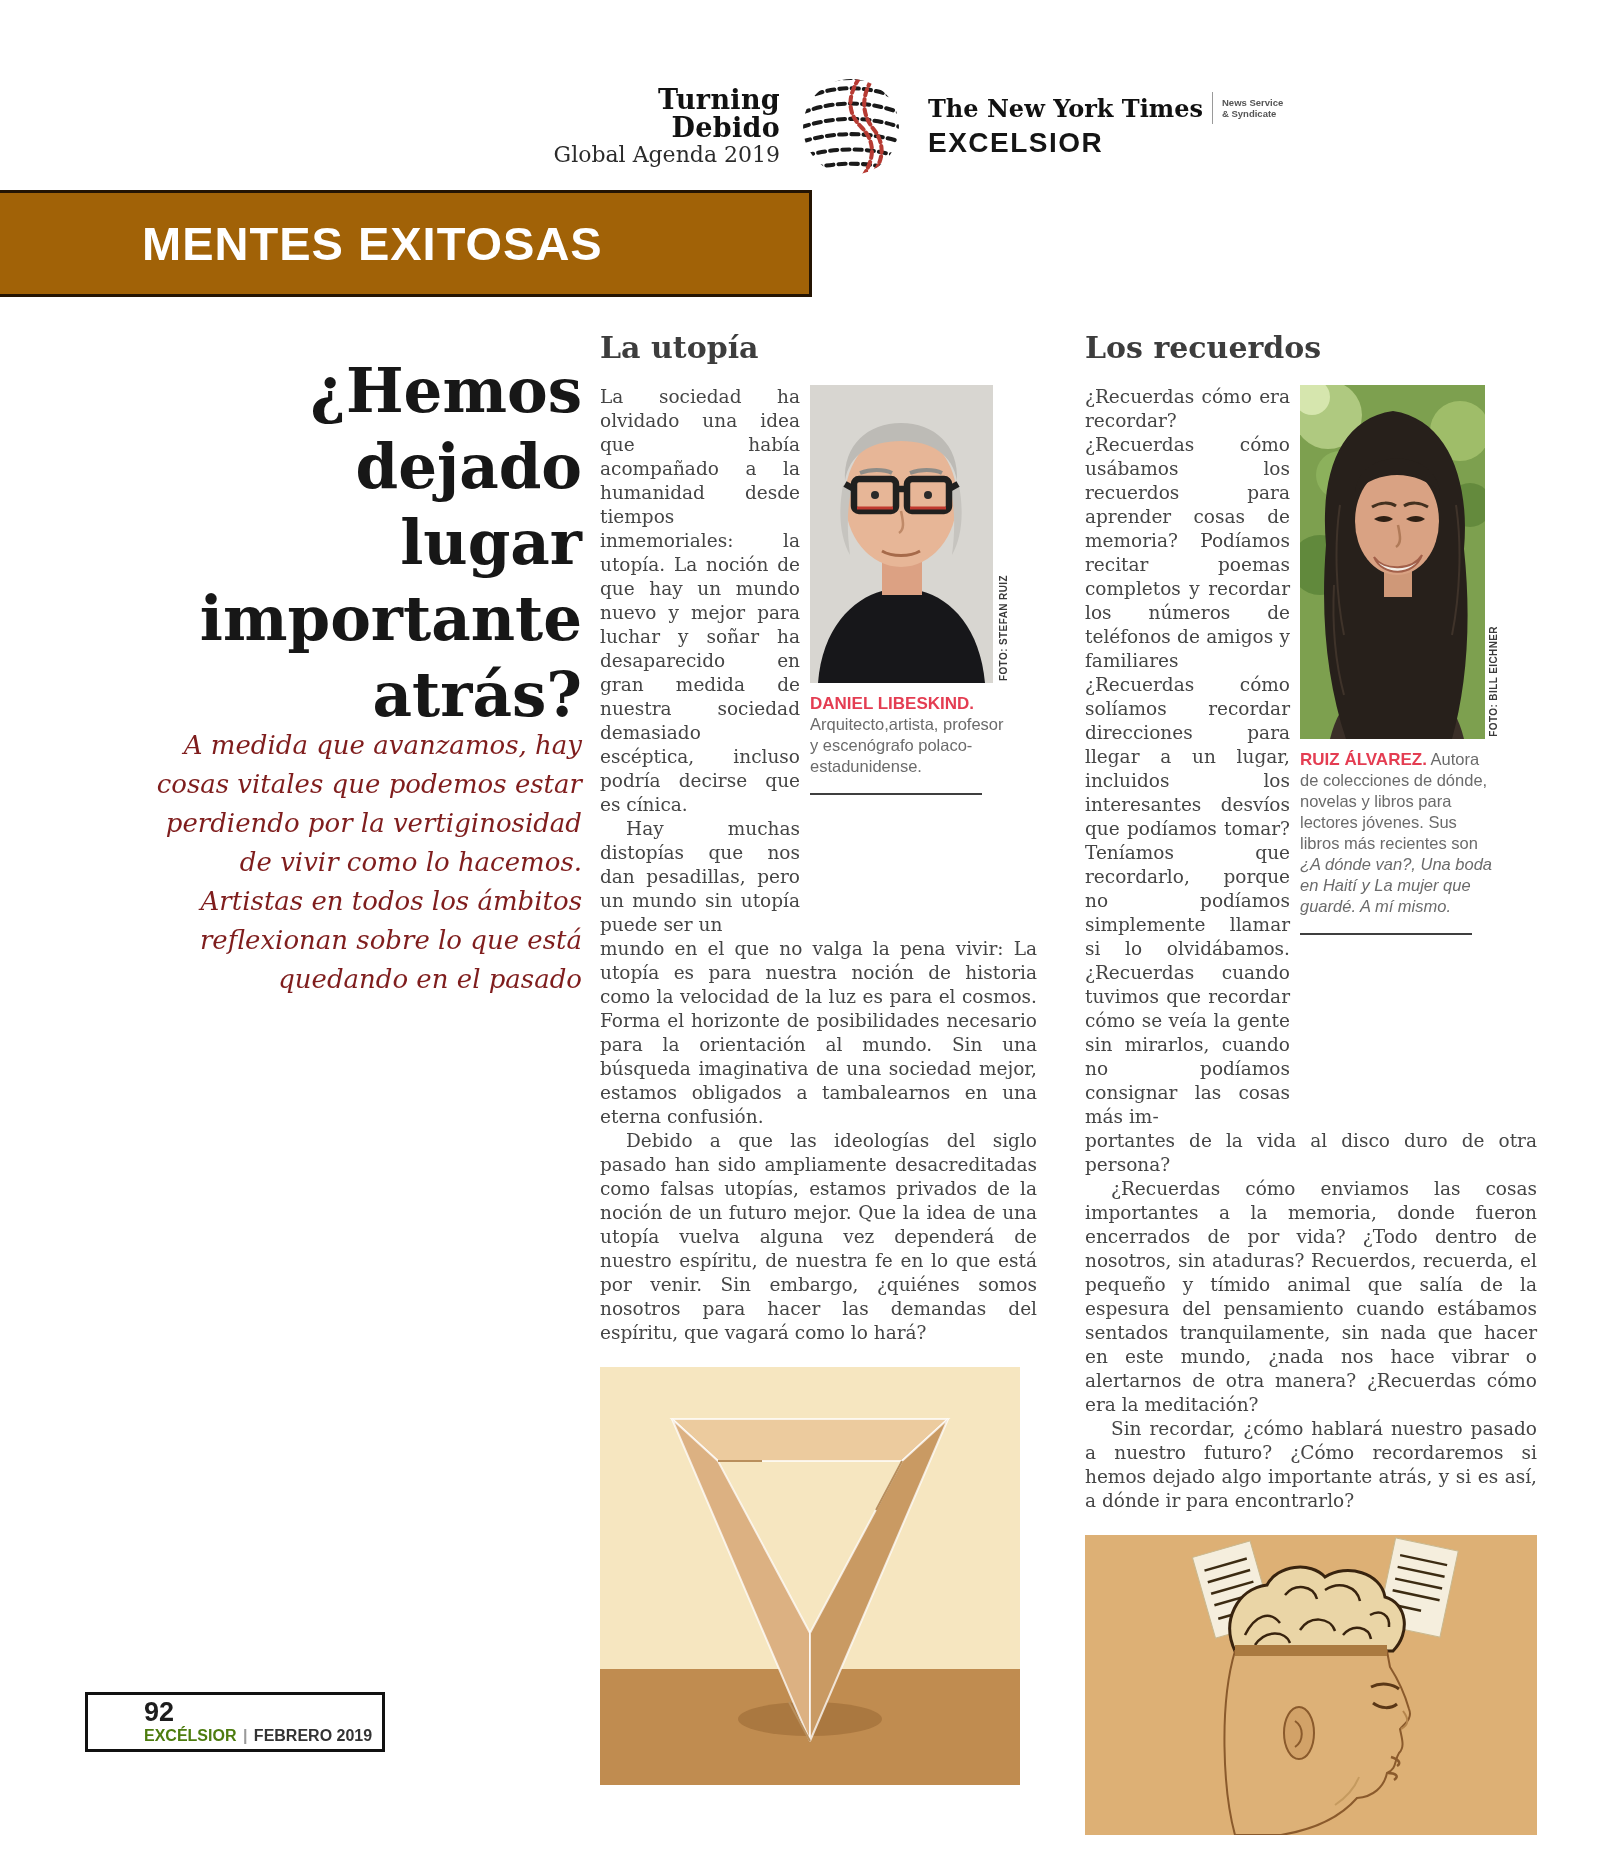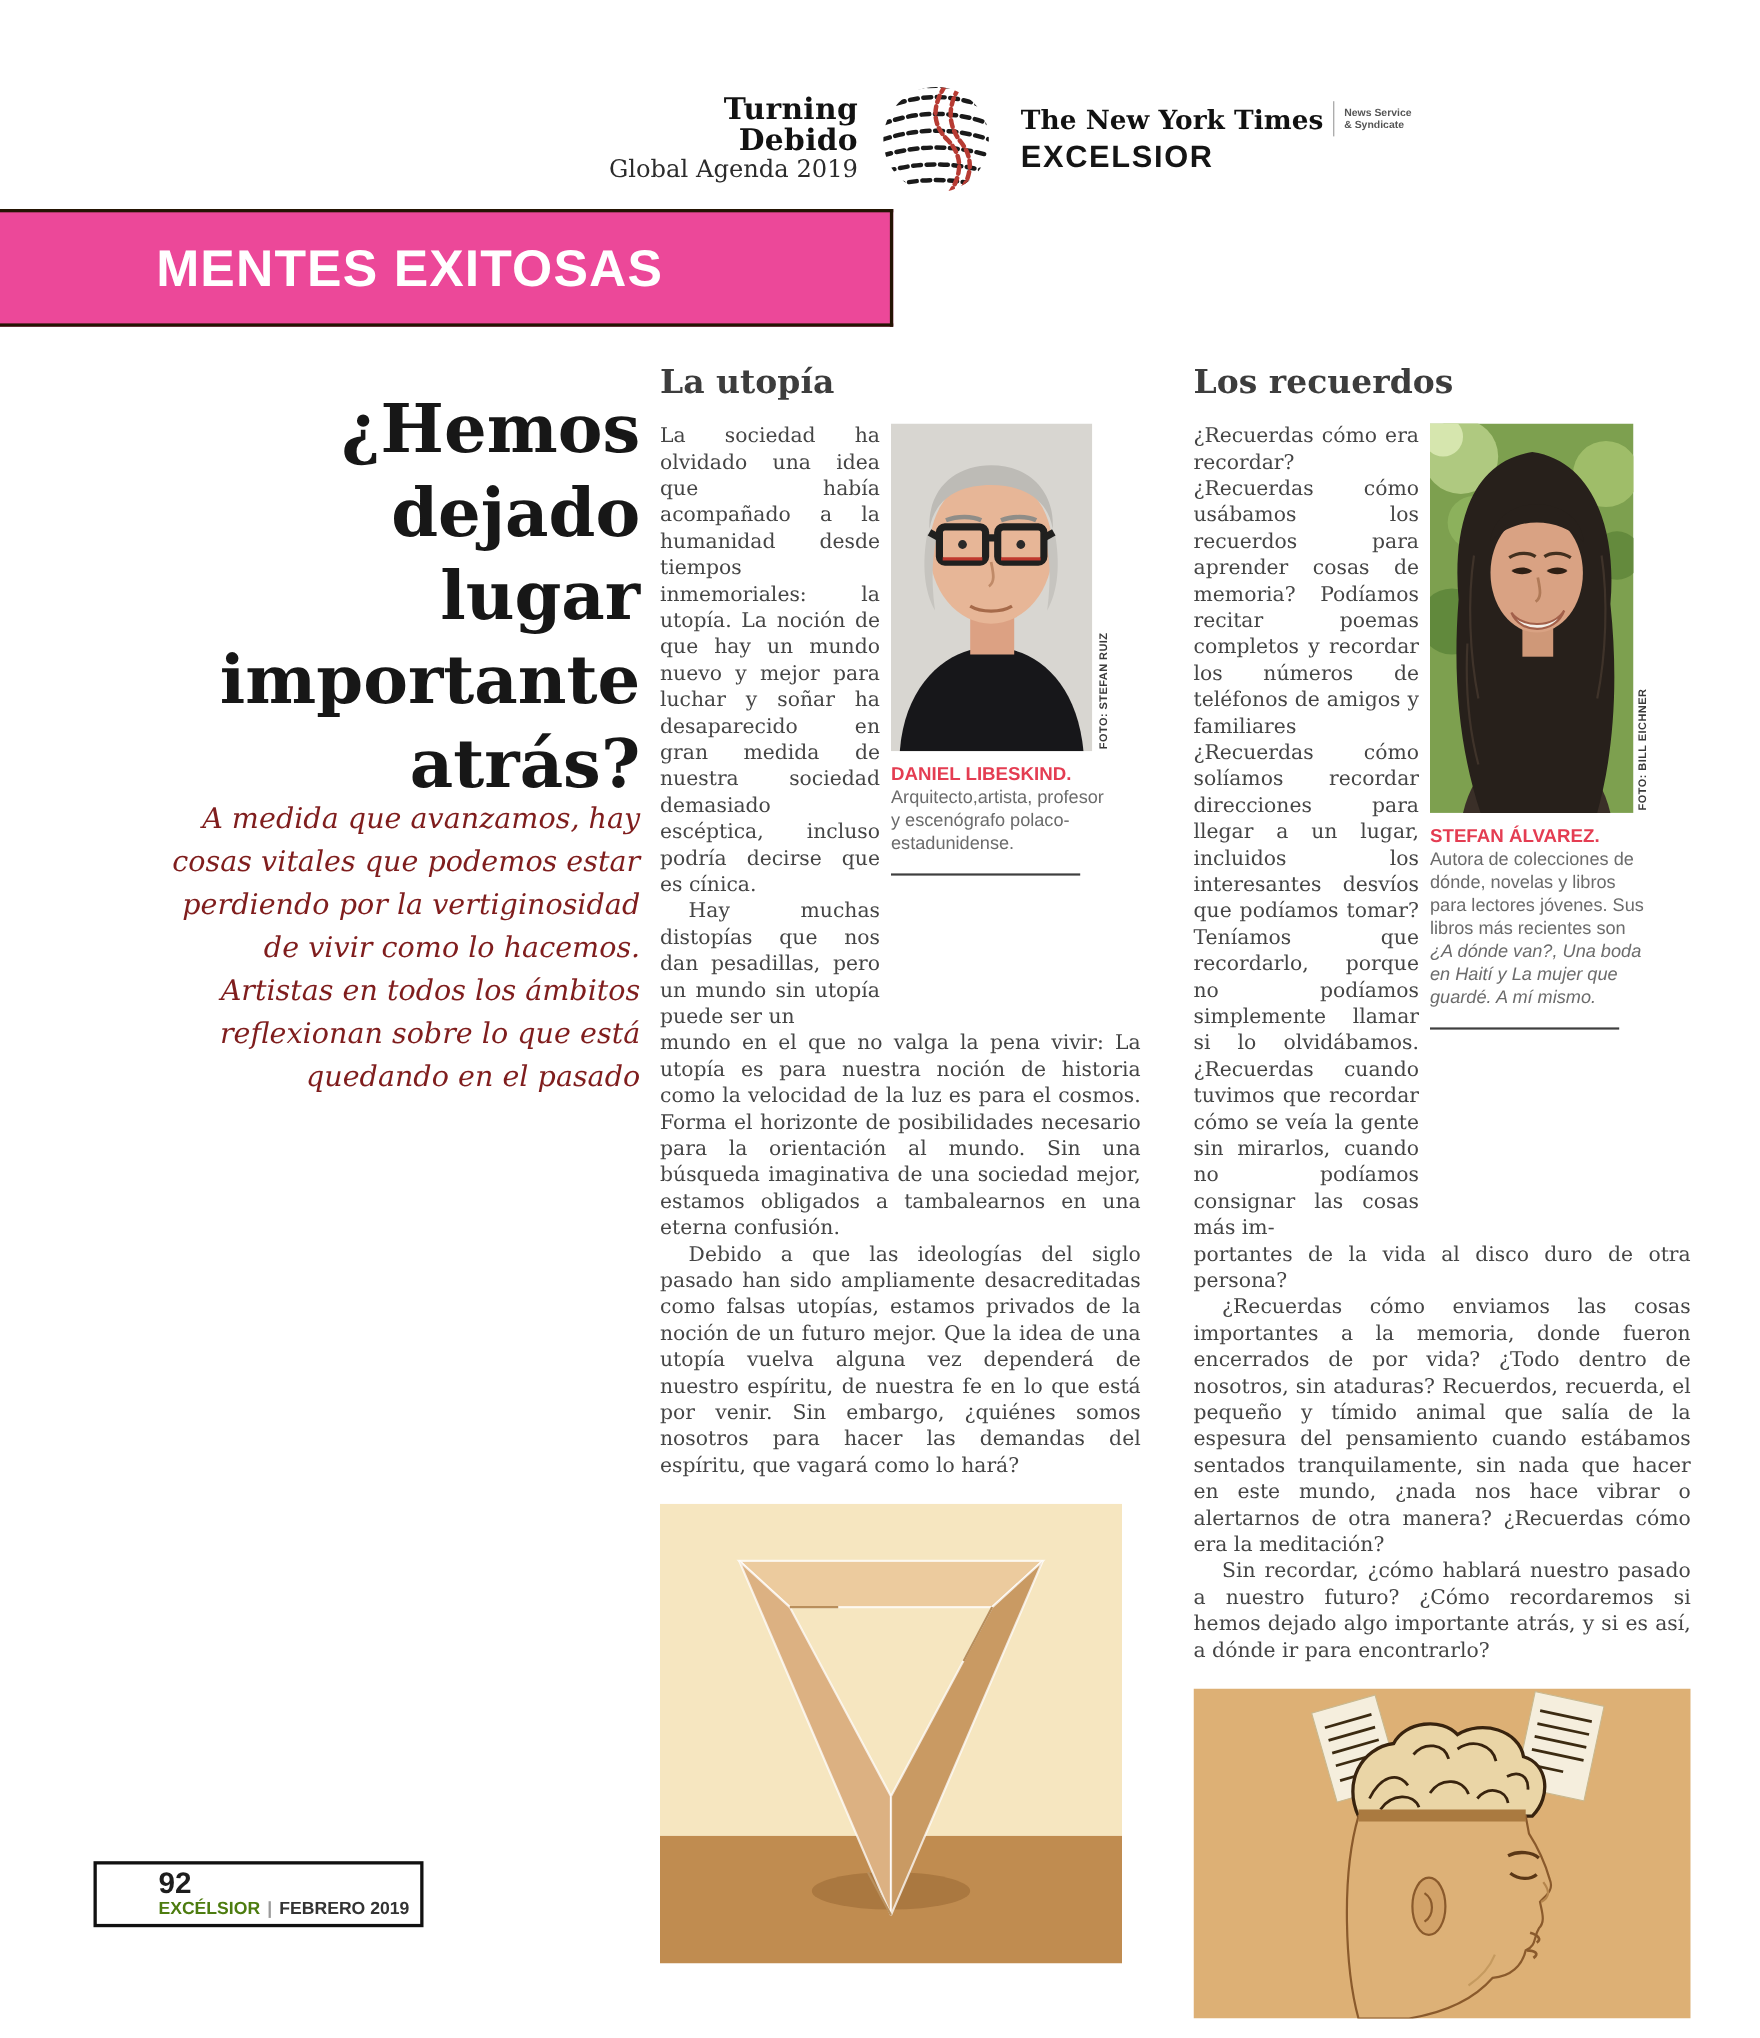--- a/index.html
+++ b/index.html
@@ -12,21 +12,21 @@
   .tp-line2{font-family:"DejaVu Serif",serif;font-size:22px;line-height:26px;color:#2b2b2b;}
   .globe{position:absolute;left:800px;top:76px;width:102px;height:102px;}
   .nyt-block{position:absolute;left:928px;top:92px;}
   .nyt-row{display:flex;align-items:center;}
   .nyt-name{font-family:"DejaVu Serif",serif;font-weight:700;font-size:24px;color:#111;white-space:nowrap;}
   .nyt-divider{width:1px;height:32px;background:#9a9a9a;margin:0 9px;}
   .nyt-service{font-family:"Liberation Sans",sans-serif;font-weight:700;font-size:9.5px;line-height:11px;color:#555;}
   .excelsior{font-family:"Liberation Sans",sans-serif;font-weight:900;font-size:28px;letter-spacing:1.5px;color:#151515;margin-top:3px;}
 
   
-  .banner{position:absolute;left:0;top:190px;width:809px;height:101px;background:#ec4899;
+  .banner{position:absolute;left:0;top:190px;width:809px;height:101px;background:#a16207;
           border:3px solid #241403;border-left:none;display:flex;align-items:center;}
   .banner span{font-family:"Liberation Sans",sans-serif;font-weight:900;font-size:47px;letter-spacing:1px;
                color:#ffffff;padding-left:142px;}
 
   
   .headline{position:absolute;left:182px;top:312px;width:400px;text-align:right;
             font-family:"DejaVu Serif",serif;font-weight:700;font-size:61px;line-height:76px;color:#171717;}
   .deck{position:absolute;left:152px;top:700px;width:430px;text-align:right;
         font-family:"DejaVu Serif",serif;font-style:italic;font-size:26px;line-height:39px;color:#7f1d1d;}
 
@@ -200,21 +200,21 @@
             <path d="M72,122 C80,117 90,117 96,121" stroke="#43301f" stroke-width="3" fill="none"></path>
             <path d="M104,121 C110,117 120,117 128,122" stroke="#43301f" stroke-width="3" fill="none"></path>
             <path d="M74,134 C80,130 88,130 93,134 C88,138 80,138 74,134 Z" fill="#2e1f14"></path>
             <path d="M106,134 C112,130 120,130 125,134 C120,138 112,138 106,134 Z" fill="#2e1f14"></path>
             <path d="M98,140 C100,150 102,158 96,162" stroke="#b07a58" stroke-width="2.5" fill="none"></path>
             <path d="M74,172 C84,186 112,186 122,170 C114,192 82,192 74,172 Z" fill="#f4efe8" stroke="#a2604a" stroke-width="2"></path>
           </svg>
           <span class="credit">FOTO: BILL EICHNER</span>
         </div>
         <div class="caption">
-          <span class="cap-name">STEFAN ÁLVAREZ.</span>
+          <span class="cap-name">RUIZ ÁLVAREZ.</span>
           <span>Autora de colecciones de dónde, novelas y libros para lectores jóvenes. Sus libros más recientes son</span>
           <span class="cap-italic">¿A dónde van?, Una boda en Haití y La mujer que guardé. A mí mismo.</span>
         </div>
         <div class="caption-rule"></div>
       </div>
     </div>
     <p class="body">portantes de la vida al disco duro de otra persona?</p>
     <p class="body indent">¿Recuerdas cómo enviamos las cosas importantes a la memoria, donde fueron encerrados de por vida? ¿Todo dentro de nosotros, sin ataduras? Recuerdos, recuerda, el pequeño y tímido animal que salía de la espesura del pensamiento cuando estábamos sentados tranquilamente, sin nada que hacer en este mundo, ¿nada nos hace vibrar o alertarnos de otra manera? ¿Recuerdas cómo era la meditación?</p>
     <p class="body indent">Sin recordar, ¿cómo hablará nuestro pasado a nuestro futuro? ¿Cómo recordaremos si hemos dejado algo importante atrás, y si es así, a dónde ir para encontrarlo?</p>
 

